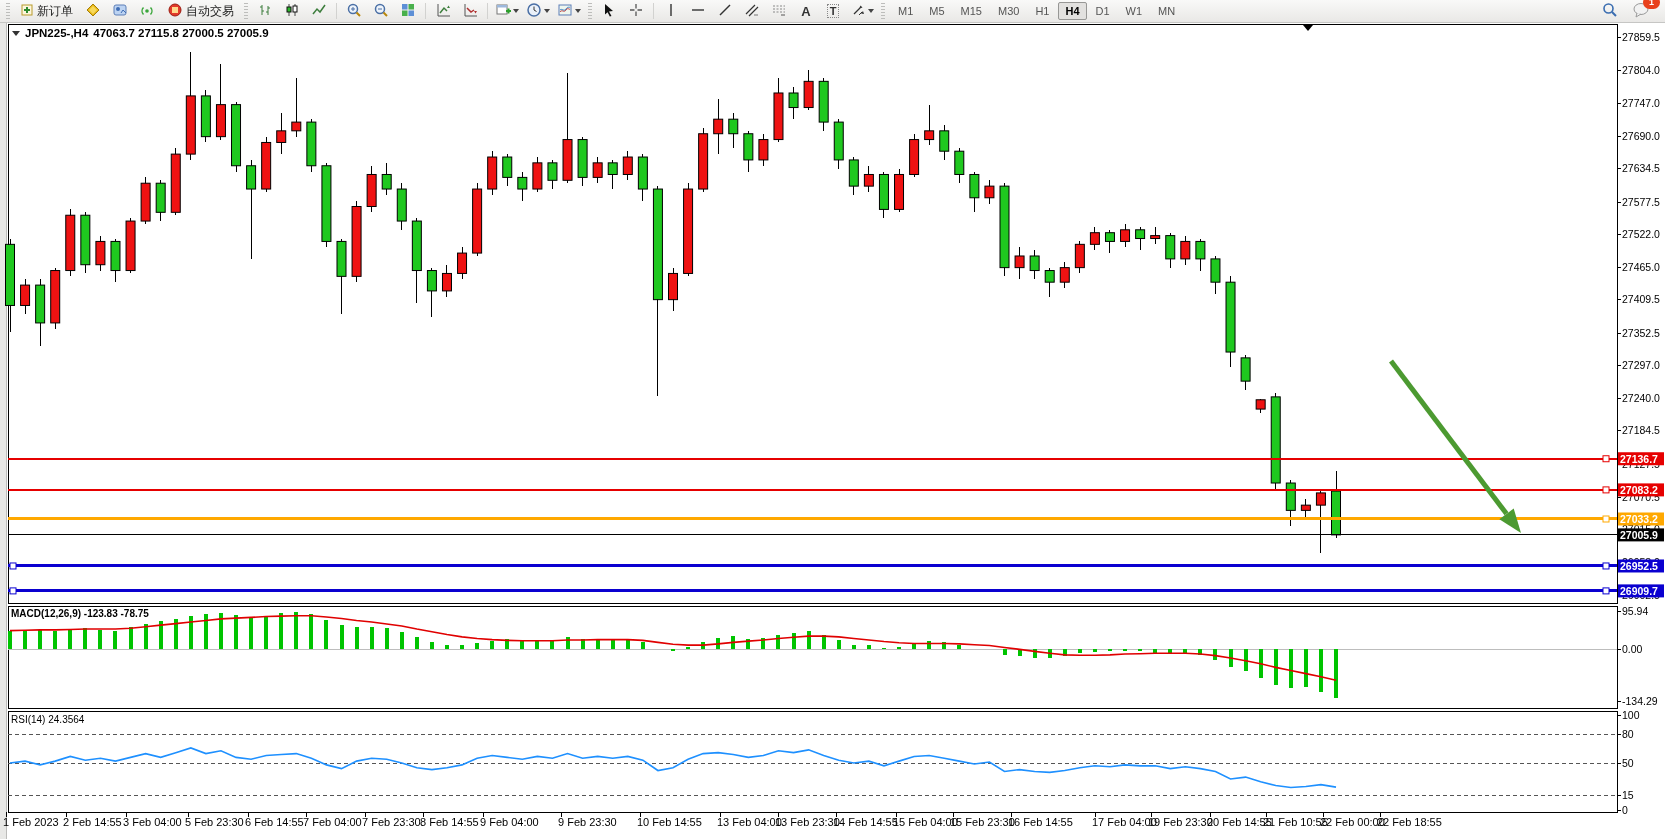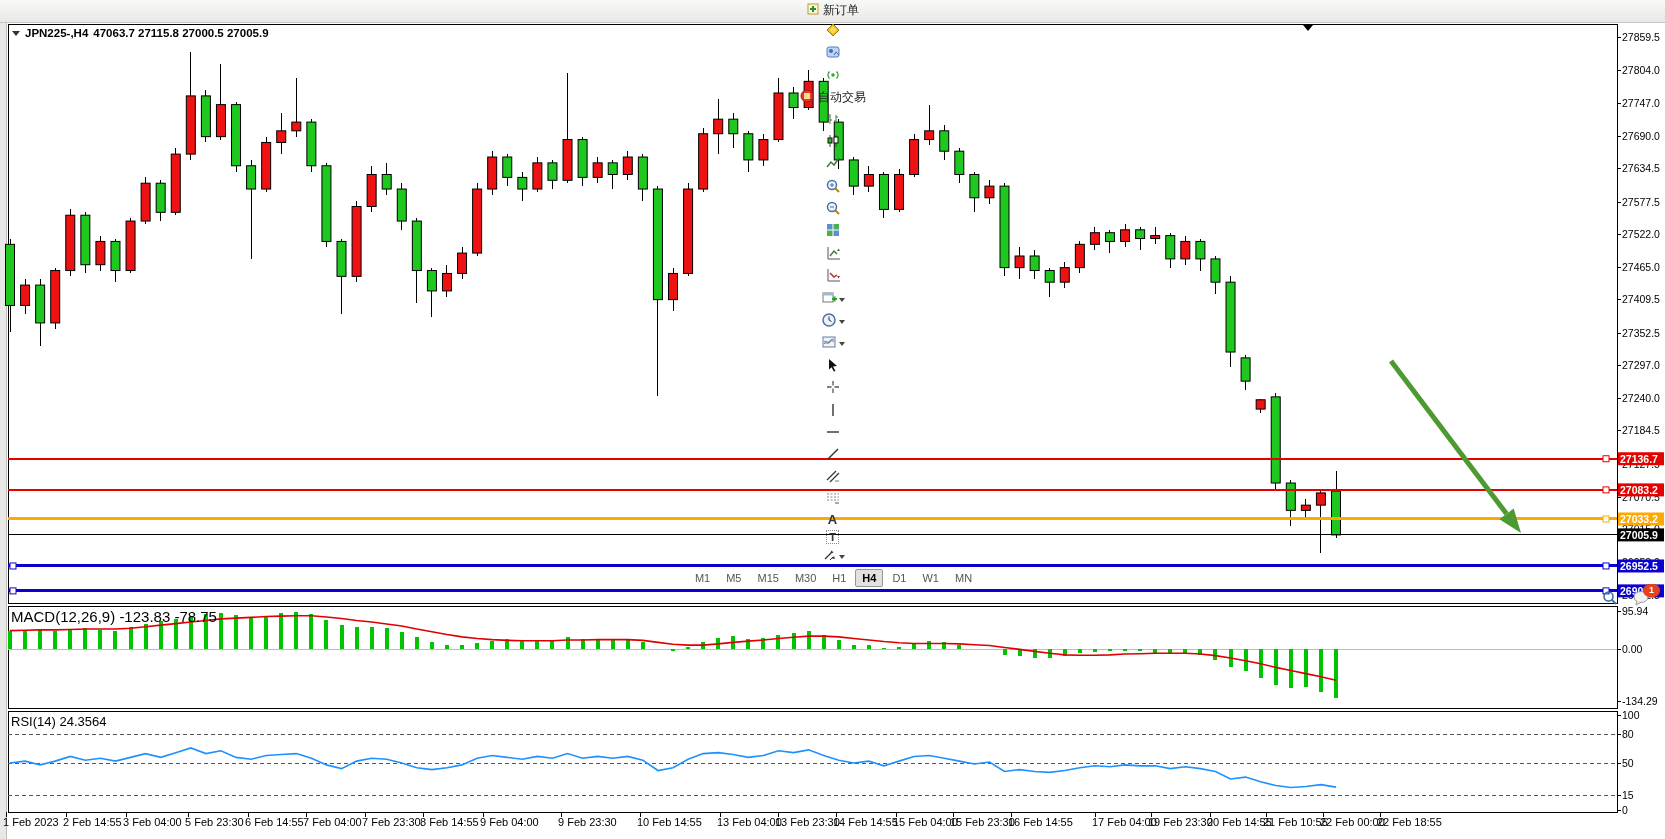--- a/index.html
+++ b/index.html
@@ -1,21 +1,21 @@
 <!DOCTYPE html>
 <html><head>
 <meta charset="utf-8">
 <style>
   html,body{margin:0;padding:0;}
   body{width:1665px;height:839px;overflow:hidden;background:#fff;
        font-family:"Liberation Sans",sans-serif;position:relative;}
   
   .toolbar{position:absolute;top:0;left:0;right:0;height:22px;
     background:linear-gradient(#f9f9f8,#e9e8e6);border-bottom:1px solid #c6c6c4;
-    display:flex;align-items:center;padding:0 3px;gap:1px;z-index:6;flex-direction:column;}
+    display:flex;align-items:center;padding:0 3px;gap:1px;z-index:6;}
   .tbtn{height:20px;min-width:20px;display:flex;align-items:center;justify-content:center;
     border:1px solid transparent;border-radius:2px;font-size:12px;color:#222;padding:0 2px;cursor:default;}
   .textbtn{gap:3px;padding:0 5px;white-space:nowrap;}
   .grip{width:4px;height:16px;margin:0 3px;
     background:repeating-linear-gradient(180deg,#bdbdbb 0 1px,transparent 1px 3px);}
   .sep{width:1px;height:16px;background:#d2d2d0;margin:0 3px;}
   .caret{width:0;height:0;border-left:3px solid transparent;border-right:3px solid transparent;
     border-top:4px solid #444;margin-left:2px;}
   .tfwrap{display:flex;align-items:center;gap:2px;margin-left:2px;justify-content:center;}
   .tf{font-size:11px;color:#555;padding:2px 6px;border:1px solid transparent;border-radius:2px;}
@@ -27,22 +27,22 @@
   .ltr{font-size:13px;font-weight:bold;color:#333;}
   .ltrbox{font-size:11px;font-weight:bold;color:#333;border:1px dotted #888;padding:0 2px;line-height:12px;}
   
   .leftedge{position:absolute;left:0;top:22px;bottom:0;width:6px;background:#e8e8e6;
     border-right:1px solid #bcbcba;z-index:1;}
   #chart-svg{position:absolute;top:0;left:0;pointer-events:none;z-index:2;}
   .overlay{position:absolute;z-index:3;white-space:nowrap;color:#000;}
   .title-ov{top:27px;left:12px;font-size:11.5px;font-weight:bold;display:flex;align-items:center;gap:5px;justify-content:space-between;}
   .dd-icon{width:0;height:0;border-left:4px solid transparent;border-right:4px solid transparent;
     border-top:5px solid #333;}
-  .macd-ov{top:608px;left:11px;font-size:15px;}
-  .rsi-ov{top:714px;left:11px;font-size:13px;}
+  .macd-ov{top:608px;left:11px;font-size:10px;font-weight:bold;}
+  .rsi-ov{top:714px;left:11px;font-size:10px;}
 </style>
 </head>
 <body>
 
 <div class="toolbar">
   <div class="grip"></div>
 
   <div class="tbtn textbtn">
     <span>
       <svg width="14" height="14">

